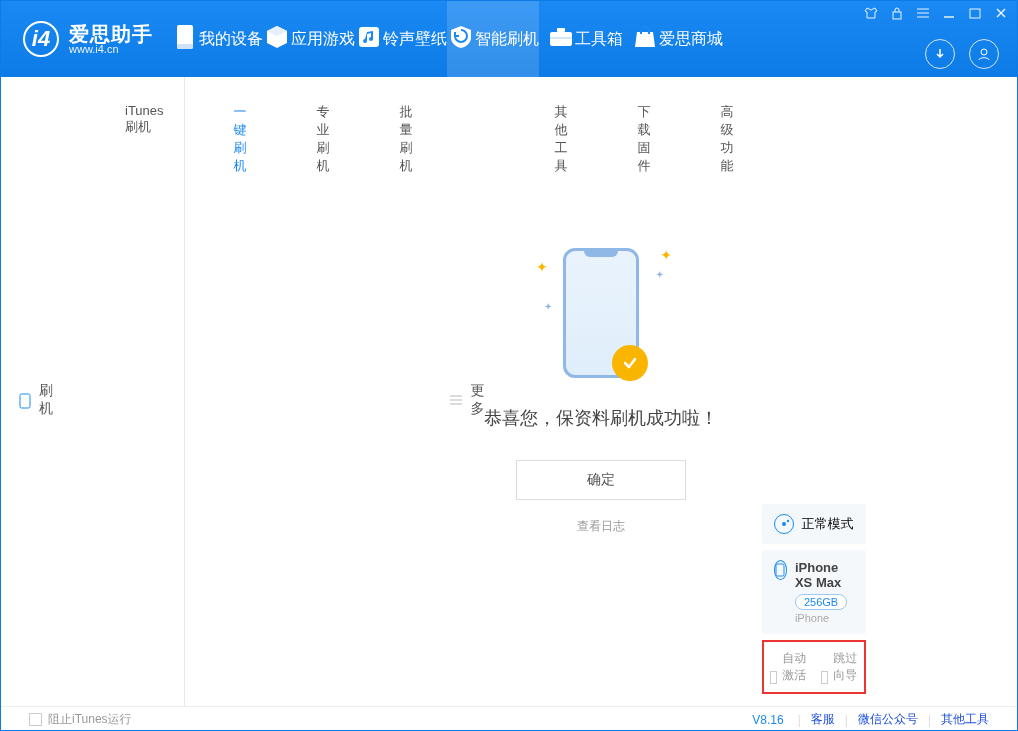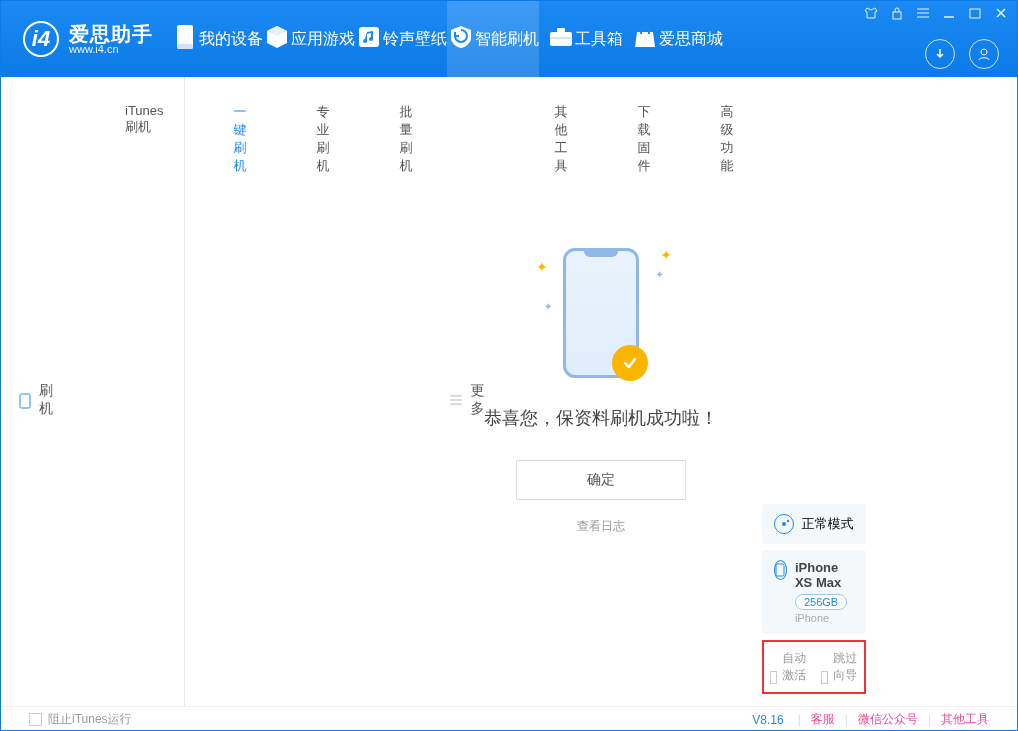--- a/index.html
+++ b/index.html
@@ -54,21 +54,21 @@
 .sparkle.s4 { right: -36px; top: -4px; }
 
 .msg { font-size: 18px; color: #444; margin-bottom: 30px; }
 .ok-btn { width: 170px; height: 40px; border: 1px solid #dcdcdc; background: #fff; font-size: 14px; color: #555; cursor: pointer; font-family: Liberation Mono, monospace; }
 .log-link { margin-top: 18px; font-size: 12px; color: #999; cursor: pointer; }
 
 .footer { height: 26px; border-top: 1px solid #eee; display: flex; align-items: center; font-size: 12px; color: #999; padding: 0 28px; }
 .footer .fl { display: flex; align-items: center; gap: 6px; }
 .footer .fr { margin-left: auto; display: flex; align-items: center; gap: 10px; }
 .footer .fr .sep { color: #ddd; }
-.footer .fr a { color: #ec4899; cursor: pointer; }
+.footer .fr a { color: #1d4ed8; cursor: pointer; }
 .ver { color: #1b89f4; margin-right: 4px; }
 </style>
 </head>
 <body>
 
 <div class="header">
   <div class="logo-wrap">
     <div class="logo-badge">i4</div>
     <div class="logo-text">
       <div class="t1">爱思助手</div>

